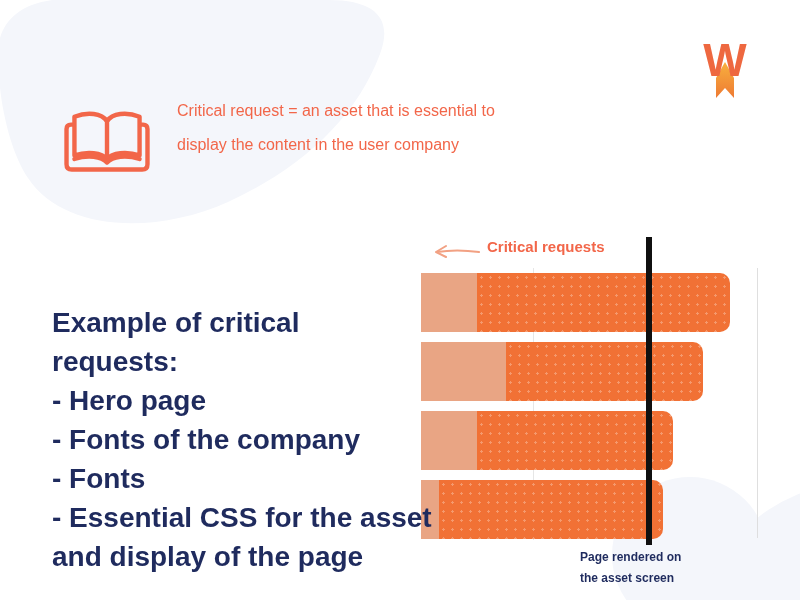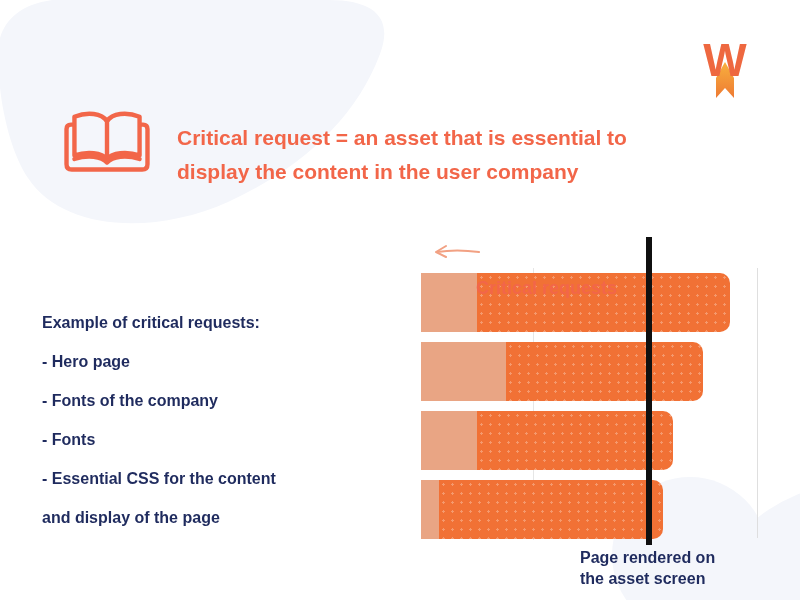--- a/index.html
+++ b/index.html
@@ -5,46 +5,46 @@
   html,body{margin:0;padding:0;background:#fff;}
   .frame{
     position:relative;width:800px;height:600px;overflow:hidden;background:#fff;
     font-family:"Liberation Sans", sans-serif;
   }
   
   .blob-circle{position:absolute;border-radius:50%;background:var(--blob,#F4F6FB);z-index:0;}
   .blob-svg{position:absolute;left:0;top:0;z-index:0;}
   
   .headline{
-    position:absolute;left:177px;top:121px;width:520px;z-index:4;
-    color:var(--orange,#F26649);font-size:21px;font-weight:bold;line-height:34px;
+    position:absolute;left:177px;top:94px;width:520px;z-index:4;
+    color:var(--orange,#F26649);font-size:16px;font-weight:normal;line-height:34px;
   }
   
   .examples{
-    position:absolute;left:42px;top:303px;width:380px;z-index:4;
-    color:var(--navy,#1F2B5E);font-size:16px;font-weight:bold;line-height:39px;
+    position:absolute;left:52px;top:303px;width:380px;z-index:4;
+    color:var(--navy,#1F2B5E);font-size:28px;font-weight:bold;line-height:39px;
   }
   
   .gridline{position:absolute;width:1px;background:var(--gridline,#E6E6E6);z-index:1;}
   .guide-line{position:absolute;width:1px;background:var(--guide,#DCDCDC);z-index:2;opacity:.9;}
   .bar-row{position:absolute;display:flex;z-index:2;}
   .seg-light{height:100%;background:var(--bar-light,#E9A584);}
   .seg-dark{
     height:100%;background-color:var(--bar-dark,#F17135);
     background-image:radial-gradient(rgba(255,255,255,0.28) 1.1px, rgba(0,0,0,0) 1.2px);
     background-size:9px 9px;border-radius:0 10px 10px 0;
   }
   .render-line{position:absolute;top:237px;width:6px;height:308px;background:var(--line-black,#101010);z-index:3;}
   .chart-label{
-    position:absolute;left:476px;top:238px;z-index:4;
-    color:var(--orange,#F26649);font-size:18px;font-weight:bold;margin-top:40px;
+    position:absolute;left:487px;top:238px;z-index:4;
+    color:var(--orange,#F26649);font-size:15px;font-weight:bold;
   }
   .chart-caption{
     position:absolute;left:580px;top:547px;z-index:4;
-    color:var(--navy,#1F2B5E);font-size:16px;font-weight:bold;line-height:21px;
+    color:var(--navy,#1F2B5E);font-size:12px;font-weight:bold;line-height:21px;
   }
   .arrow-wrap{position:absolute;left:431px;top:243px;z-index:4;}
   .logo-wrap{position:absolute;left:700px;top:18px;z-index:4;}
   .book-wrap{position:absolute;left:63px;top:106px;z-index:4;}
 </style>
 </head>
 <body>
 
 <div class="frame">
 
@@ -83,21 +83,21 @@
   <div class="headline">
     <div>Critical request = an asset that is essential to</div>
     <div>display the content in the user company</div>
   </div>
 
   <div class="examples">
     <div>Example of critical requests:</div>
     <div>- Hero page</div>
     <div>- Fonts of the company</div>
     <div>- Fonts</div>
-    <div>- Essential CSS for the content</div>
+    <div>- Essential CSS for the asset</div>
     <div>and display of the page</div>
   </div>
 
   <div class="gridline" style="left:533px;top:268px;height:272px;"></div>
   <div class="guide-line" style="left:757px;top:268px;height:270px;"></div>
 
   <div class="bar-row" style="left: 421px; top: 273px; height: 59px;">
     <div class="seg-light" style="width: 56px;"></div>
     <div class="seg-dark" style="width: 253px;"></div>
   </div>

